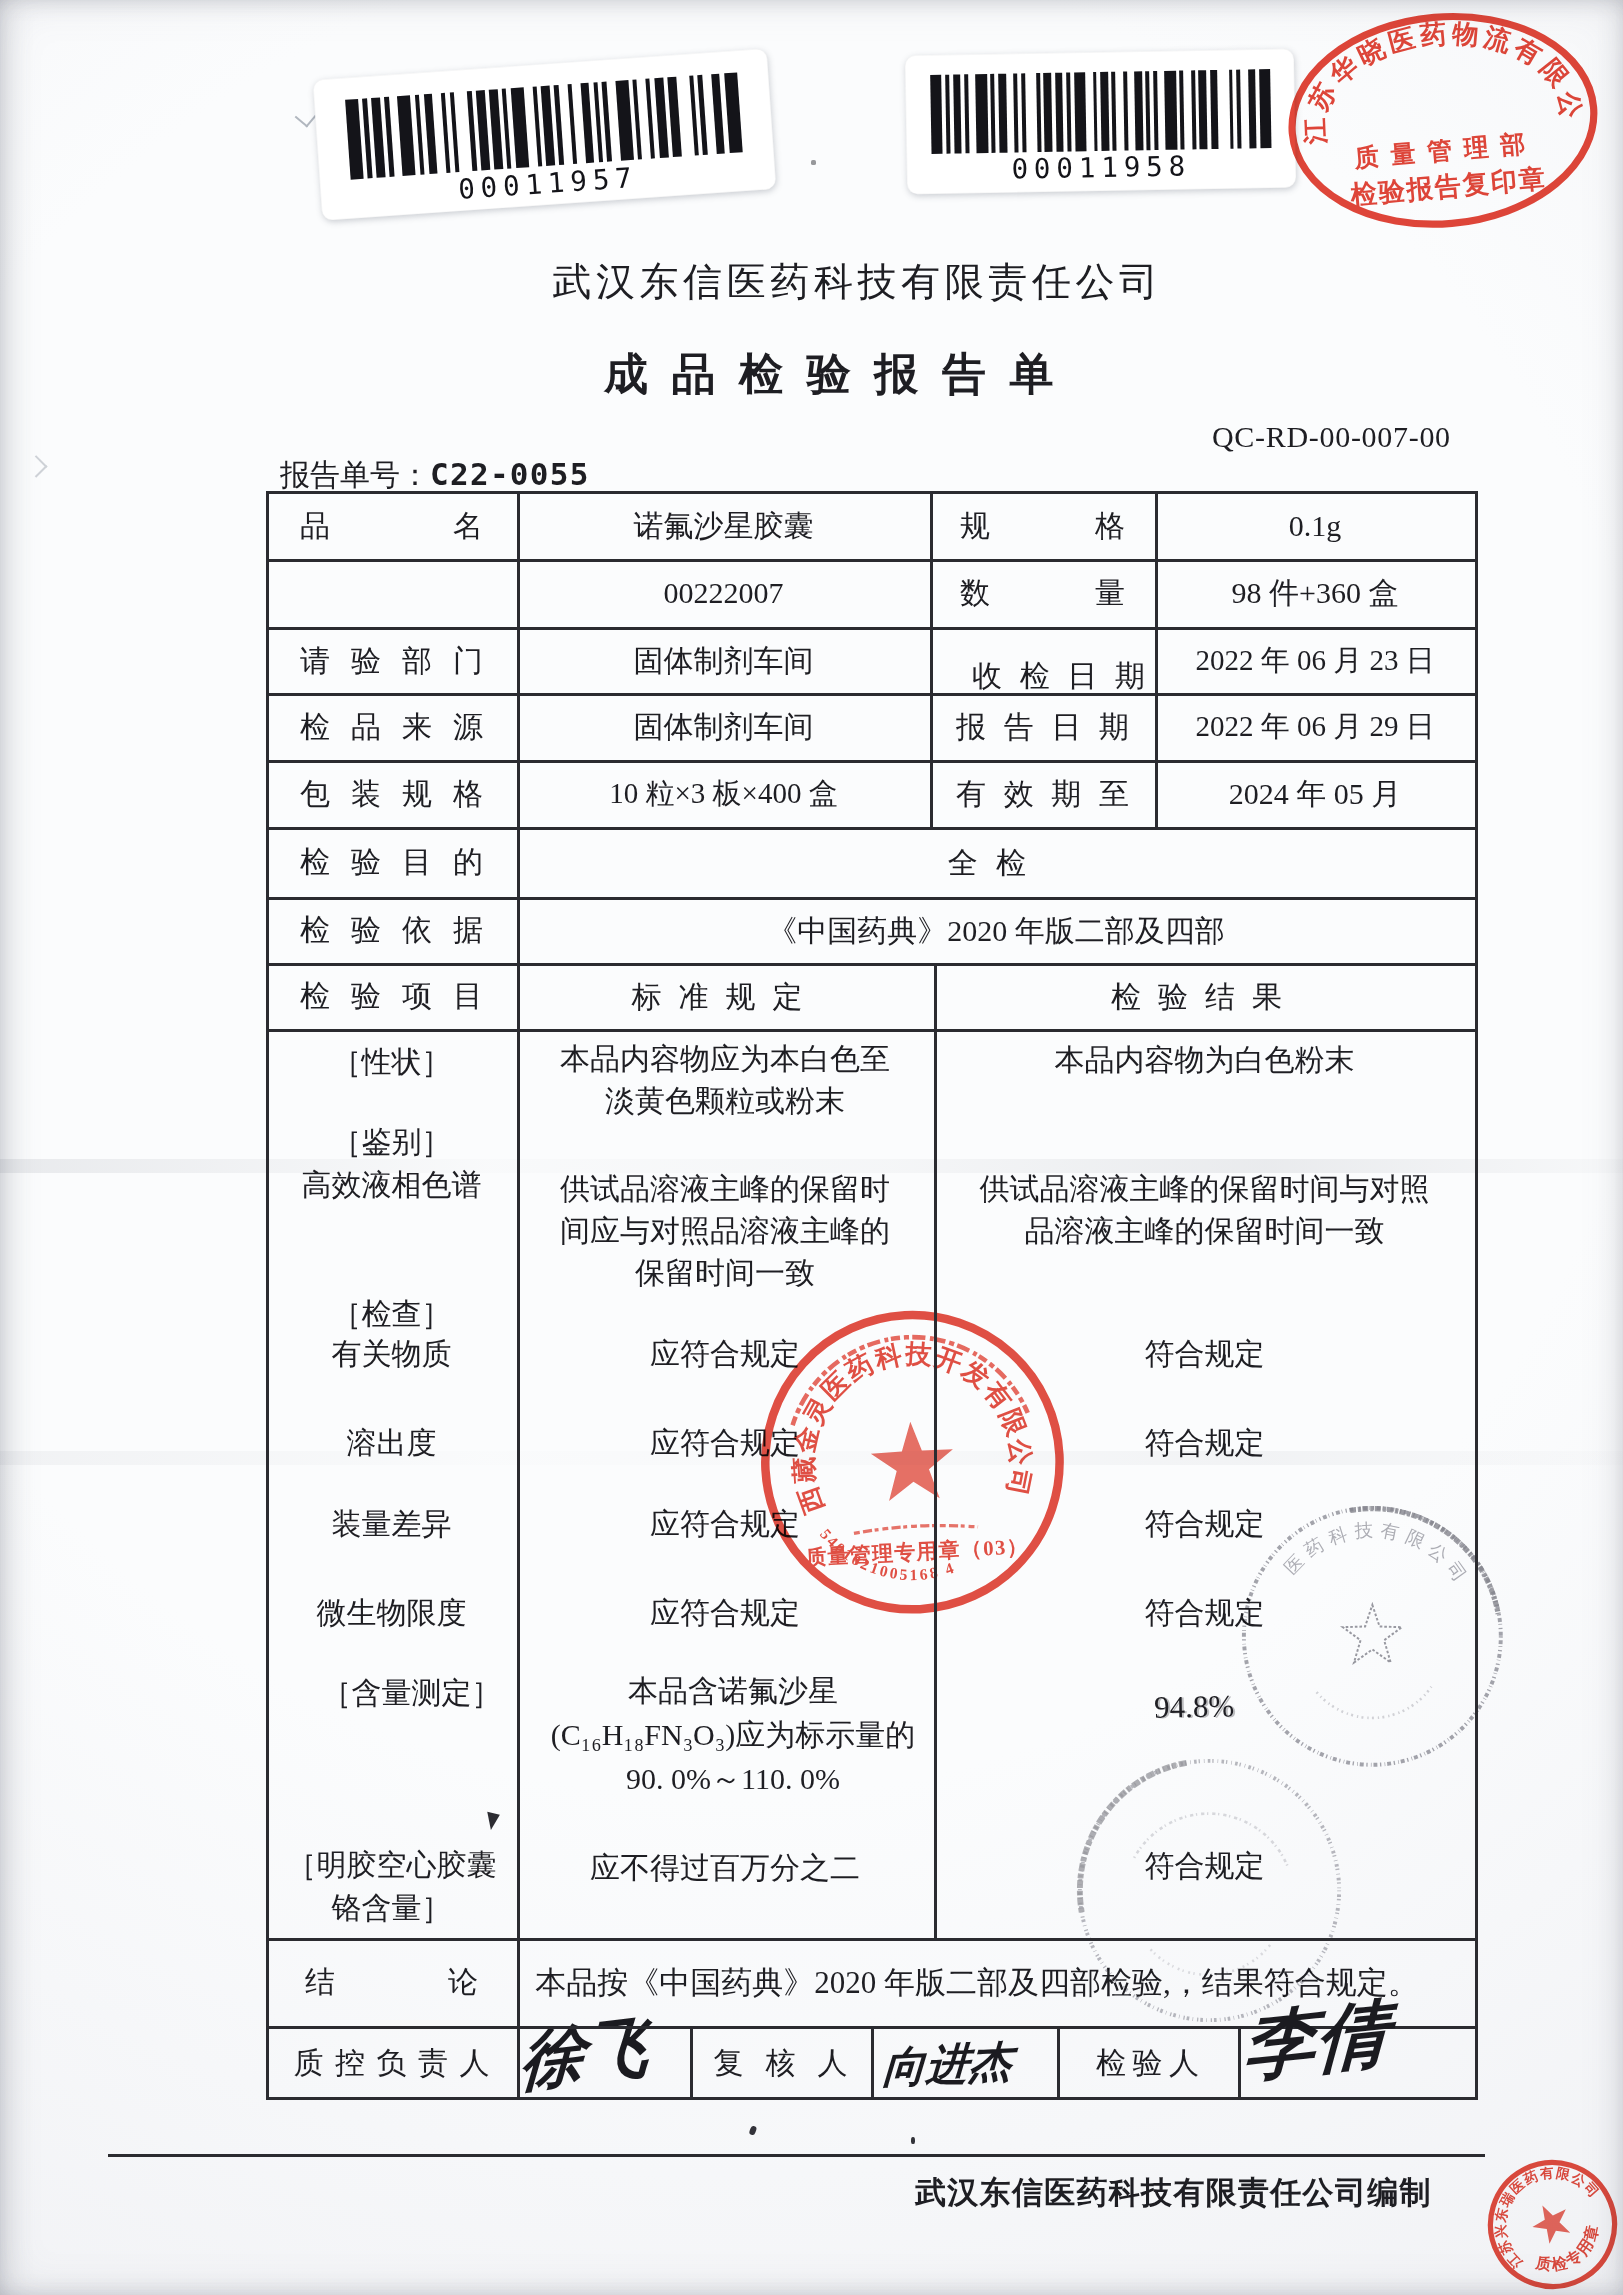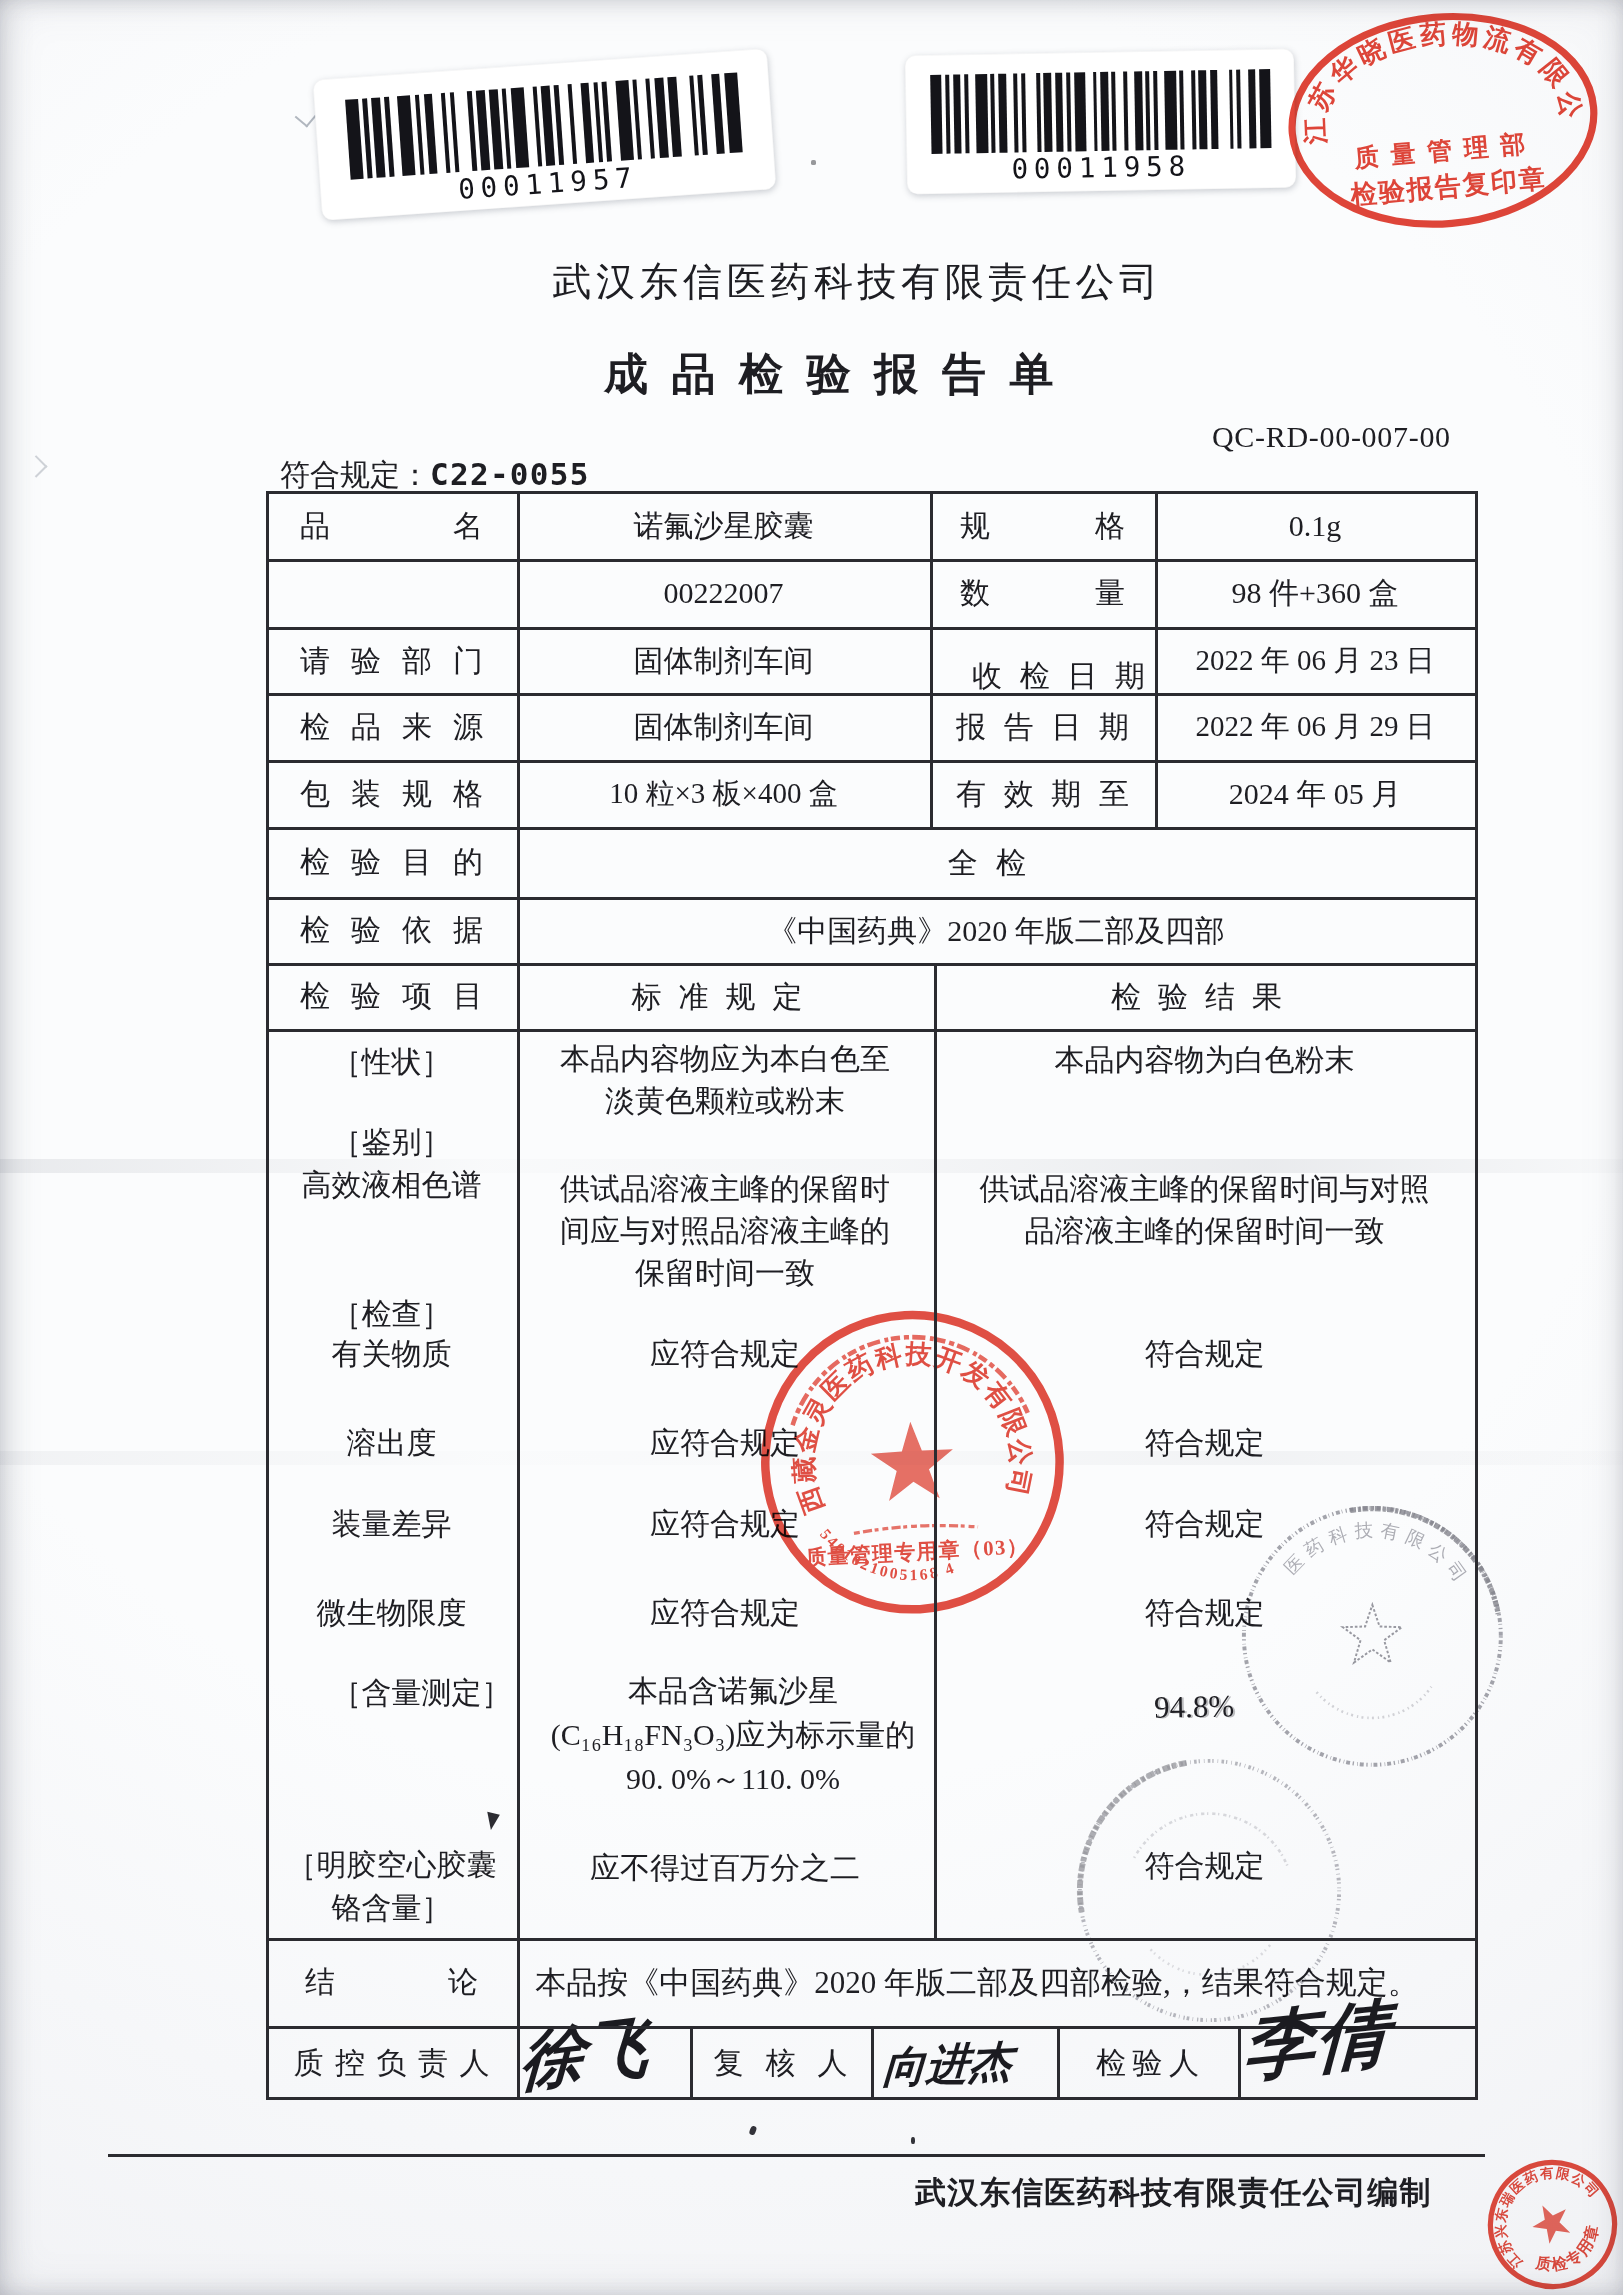--- a/index.html
+++ b/index.html
@@ -188,21 +188,21 @@
     <text x="246" y="288" text-anchor="middle" font-size="40" letter-spacing="3" fill="#e0382a" font-weight="bold">检验报告复印章</text>
   </svg>
 
   <div class="abs" style="left:0;top:255px;width:1623px;text-align:center;font-size:39px;
        letter-spacing:4.6px;transform:translateX(46px);">武汉东信医药科技有限责任公司</div>
   <div class="abs" style="left:0;top:345px;width:1623px;text-align:center;font-size:44px;
        font-weight:bold;letter-spacing:23.6px;transform:translateX(29px);">成品检验报告单</div>
   <div class="abs" style="left:1212px;top:420px;font-size:30px;letter-spacing:0.7px;">QC-RD-00-007-00</div>
 
   <div class="abs" style="left:280px;top:455px;font-size:30px;">
-    <span>符合规定：</span><span style="font-family:'DejaVu Sans Mono','Liberation Mono',monospace;font-weight:bold;font-size:31px;letter-spacing:1.3px;">C22-0055</span>
+    <span>报告单号：</span><span style="font-family:'DejaVu Sans Mono','Liberation Mono',monospace;font-weight:bold;font-size:31px;letter-spacing:1.3px;">C22-0055</span>
   </div>
 
   <div class="lbl" style="left:266px;top:491px;width:251px;height:69px;line-height:69px;">品名</div>
   <div class="val" style="left:517px;top:491px;width:413px;height:69px;">诺氟沙星胶囊</div>
   <div class="lbl" style="left:930px;top:491px;width:225px;height:69px;line-height:69px;padding:0 30px;">规格</div>
   <div class="val" style="left:1155px;top:491px;width:320px;height:69px;">0.1g</div>
 
   <div class="val" style="left:517px;top:559px;width:413px;height:67px;">00222007</div>
   <div class="lbl" style="left:930px;top:559px;width:225px;height:67px;line-height:67px;padding:0 30px;">数量</div>
   <div class="val" style="left:1155px;top:559px;width:320px;height:67px;">98 件+360 盒</div>
@@ -255,21 +255,21 @@
   <div class="blk" style="left:940px;top:1422px;width:529px;">符合规定</div>
 
   <div class="blk" style="left:266px;top:1503px;width:251px;">装量差异</div>
   <div class="blk" style="left:523px;top:1503px;width:404px;">应符合规定</div>
   <div class="blk" style="left:940px;top:1503px;width:529px;">符合规定</div>
 
   <div class="blk" style="left:266px;top:1592px;width:251px;">微生物限度</div>
   <div class="blk" style="left:523px;top:1592px;width:404px;">应符合规定</div>
   <div class="blk" style="left:940px;top:1592px;width:529px;">符合规定</div>
 
-  <div class="blk" style="left:274px;top:1672px;width:251px;padding-left:22px;">［含量测定］</div>
+  <div class="blk" style="left:264px;top:1672px;width:251px;padding-left:22px;">［含量测定］</div>
   <div class="blk" style="left:531px;top:1669px;width:404px;line-height:44px;">本品含诺氟沙星
 (C₁₆H₁₈FN₃O₃)应为标示量的
 90. 0%～110. 0%</div>
   <div class="blk" style="left:1109px;top:1686px;width:170px;font-size:31px;
        text-shadow:2px 0.7px 0 rgba(45,45,52,.30);transform:rotate(-1deg);">94.8%</div>
 
   <div class="blk" style="left:266px;top:1843px;width:251px;line-height:43px;">［明胶空心胶囊
 铬含量］</div>
   <div class="blk" style="left:523px;top:1847px;width:404px;">应不得过百万分之二</div>
   <div class="blk" style="left:940px;top:1845px;width:529px;">符合规定</div>

